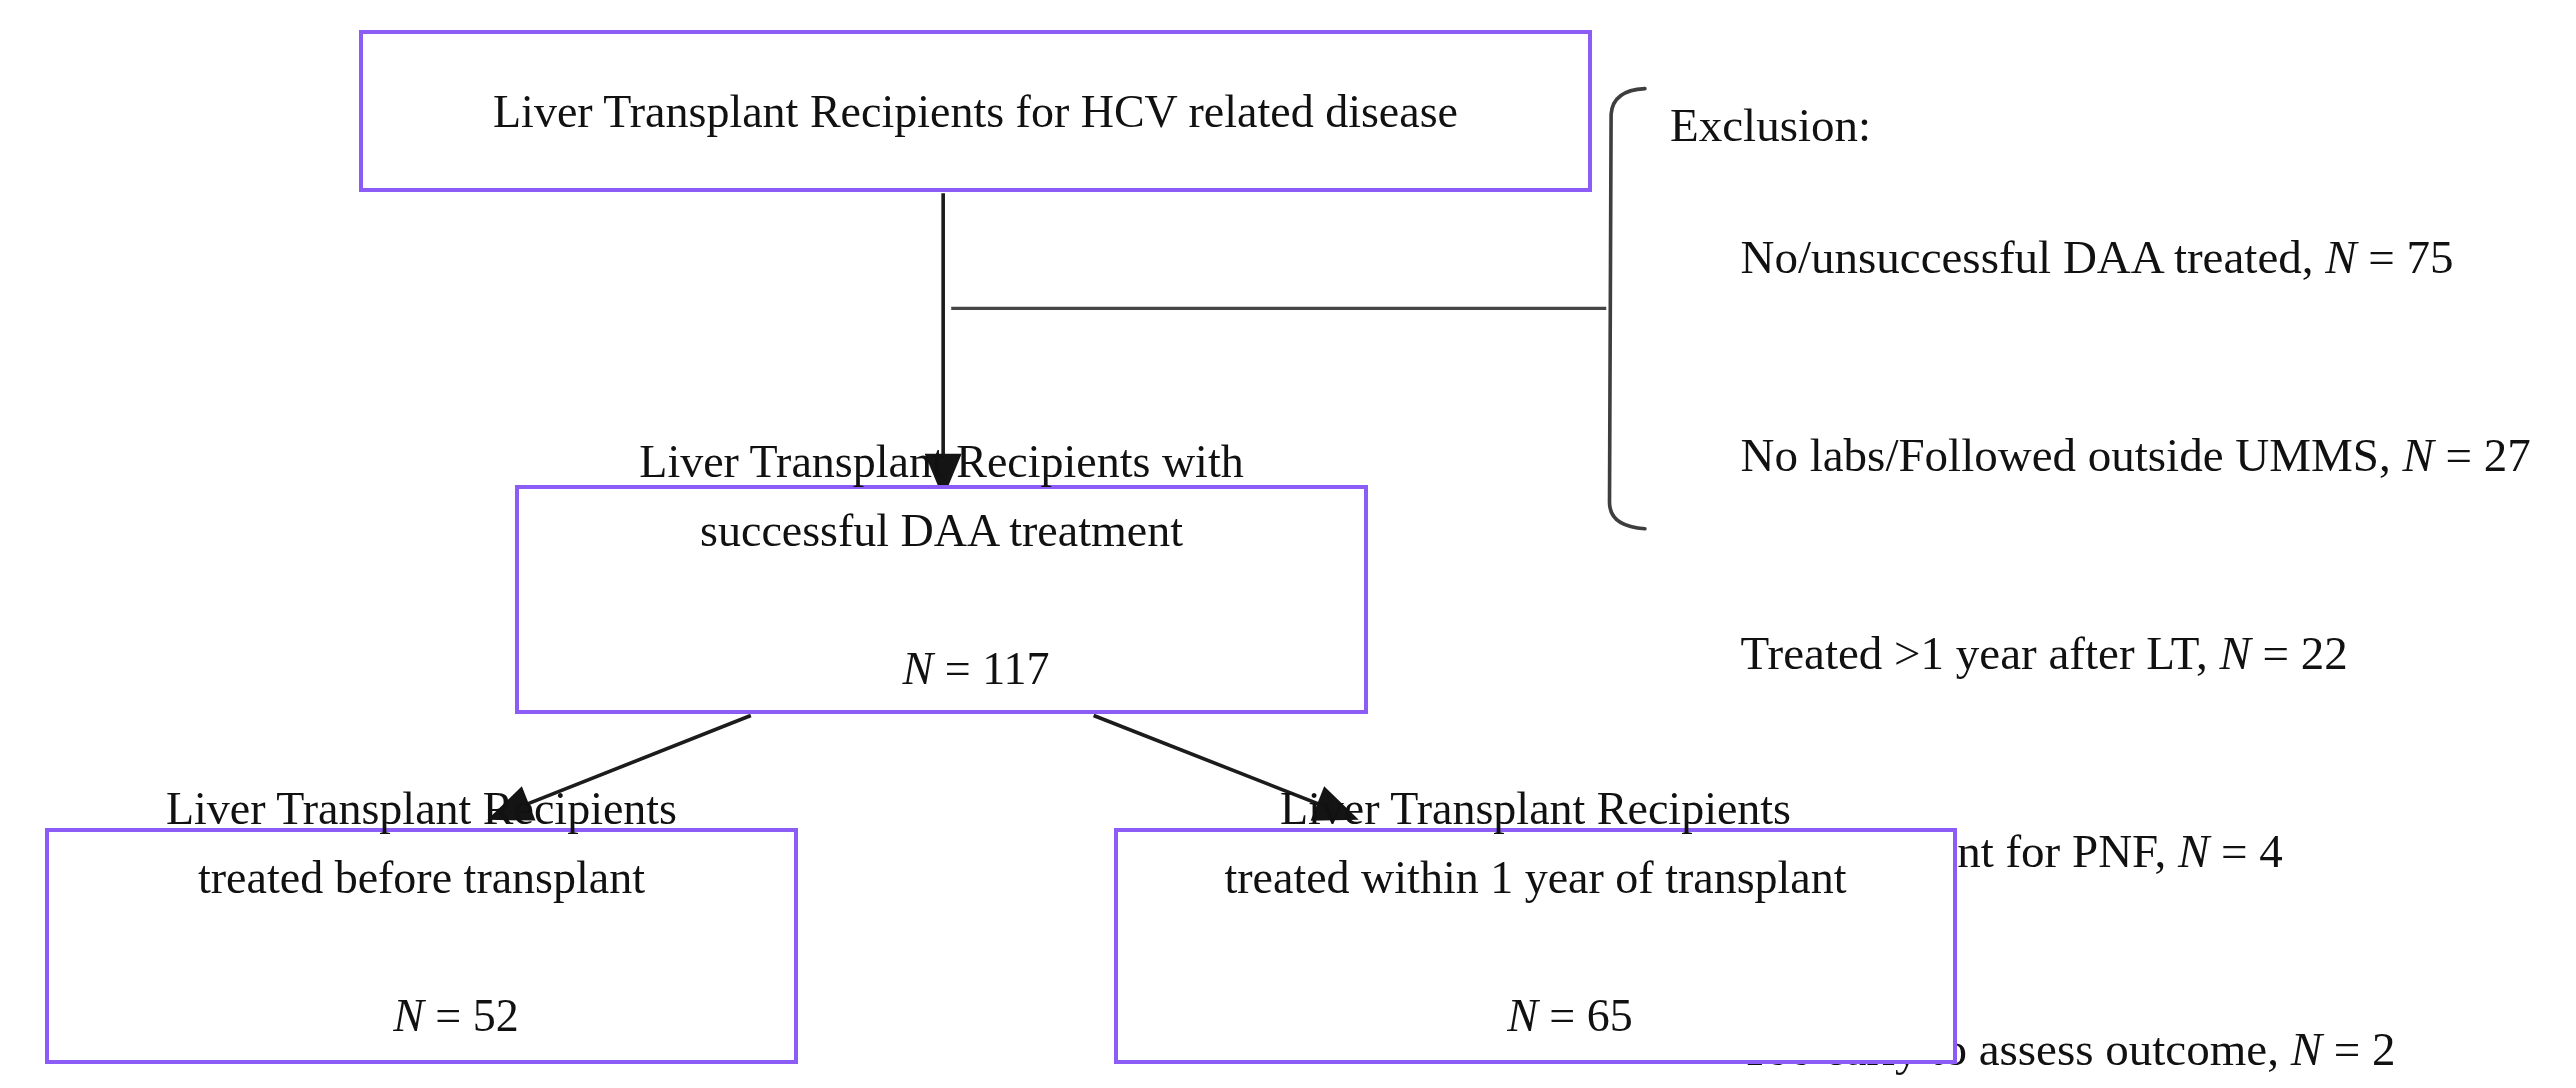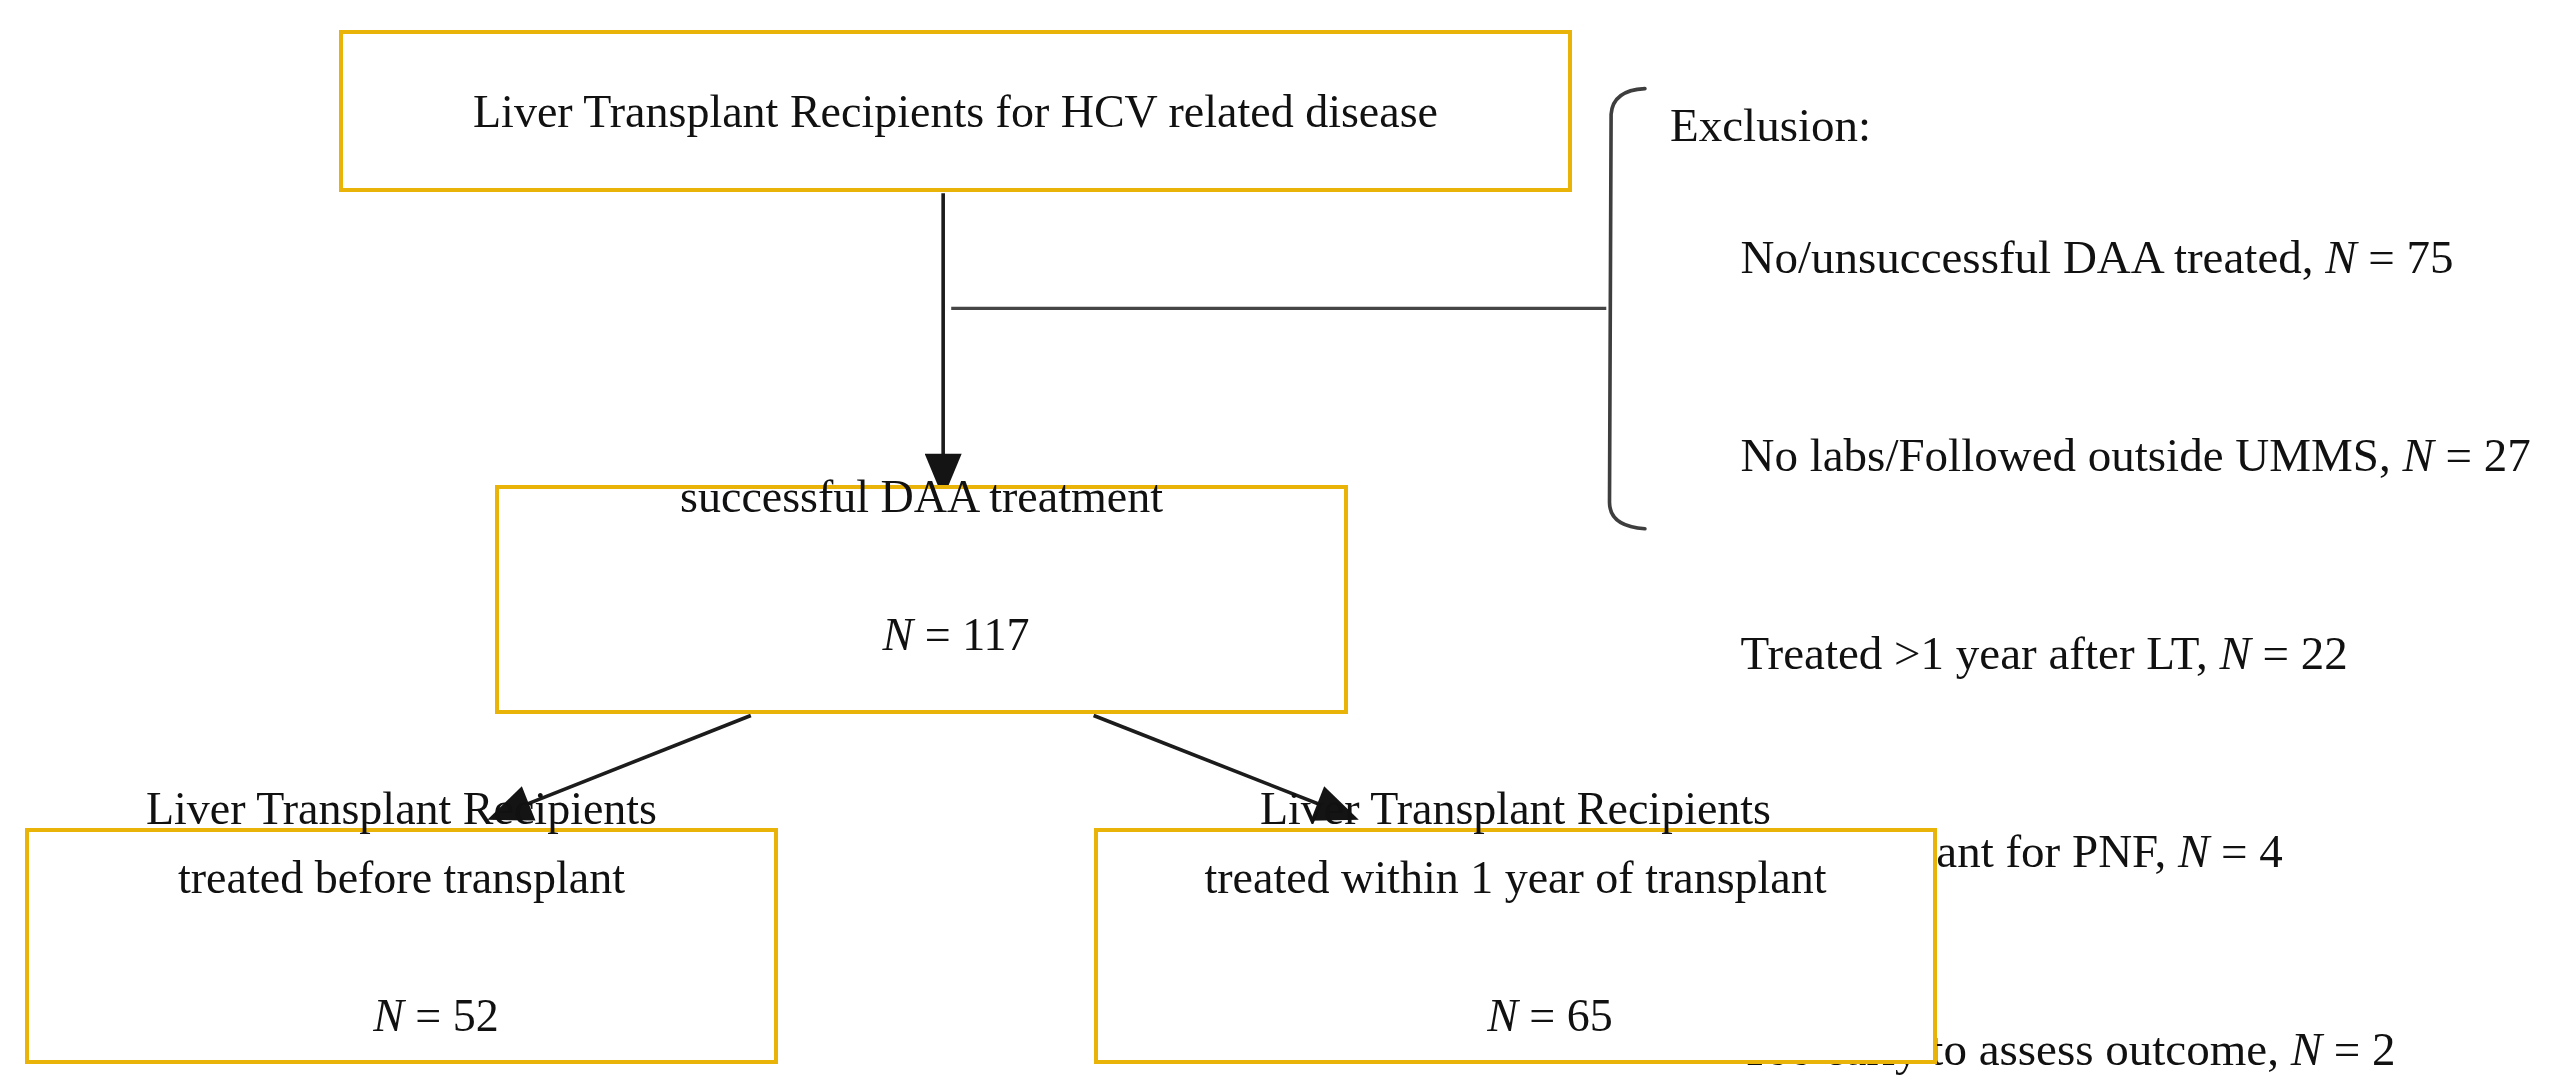--- a/index.html
+++ b/index.html
@@ -12,29 +12,30 @@
     width: 2576px;
     height: 1089px;
     background: #ffffff;
     font-family: "Liberation Serif", "DejaVu Serif", serif;
     color: #111111;
     overflow: hidden;
   }
   .node-box {
     position: absolute;
     box-sizing: border-box;
-    border: 4px solid #eab308;
+    border: 4px solid #8b5cf6;
     background: #ffffff;
     display: flex;
     flex-direction: column;
     justify-content: center;
     align-items: center;
     text-align: center;
     font-size: 46px;
     line-height: 69px;
+    margin-left: 20px;
   }
   #top-box    { left: 339px;  top: 30px;   width: 1233px; height: 162px; }
   #middle-box { left: 495px;  top: 485px;  width: 853px; height: 229px; }
   #bleft-box  { left: 25px;   top: 828px; width: 753px;  height: 236px; }
   #bright-box { left: 1094px; top: 828px; width: 843px; height: 236px; }
   .tline { white-space: pre-wrap; }
   .it { font-style: italic; }
   #exclusion-block {
     position: absolute;
     left: 1670px;
@@ -108,20 +109,21 @@
     <div class="tline">
       <span>Re-transplant for PNF, </span><span class="it">N</span><span> = 4</span>
     </div>
     <div class="tline">
       <span>Too early to assess outcome, </span><span class="it">N</span><span> = 2</span>
     </div>
 
   </div>
 
   <div class="node-box" id="middle-box">
+    <div class="tline">Liver Transplant Recipients with</div>
     <div class="tline">successful DAA treatment</div>
     <div class="tline">
       <span class="it">N</span><span> = 117</span>
     </div>
   </div>
 
   <div class="node-box" id="bleft-box">
     <div class="tline">Liver Transplant Recipients</div>
     <div class="tline">treated before transplant</div>
     <div class="tline">

